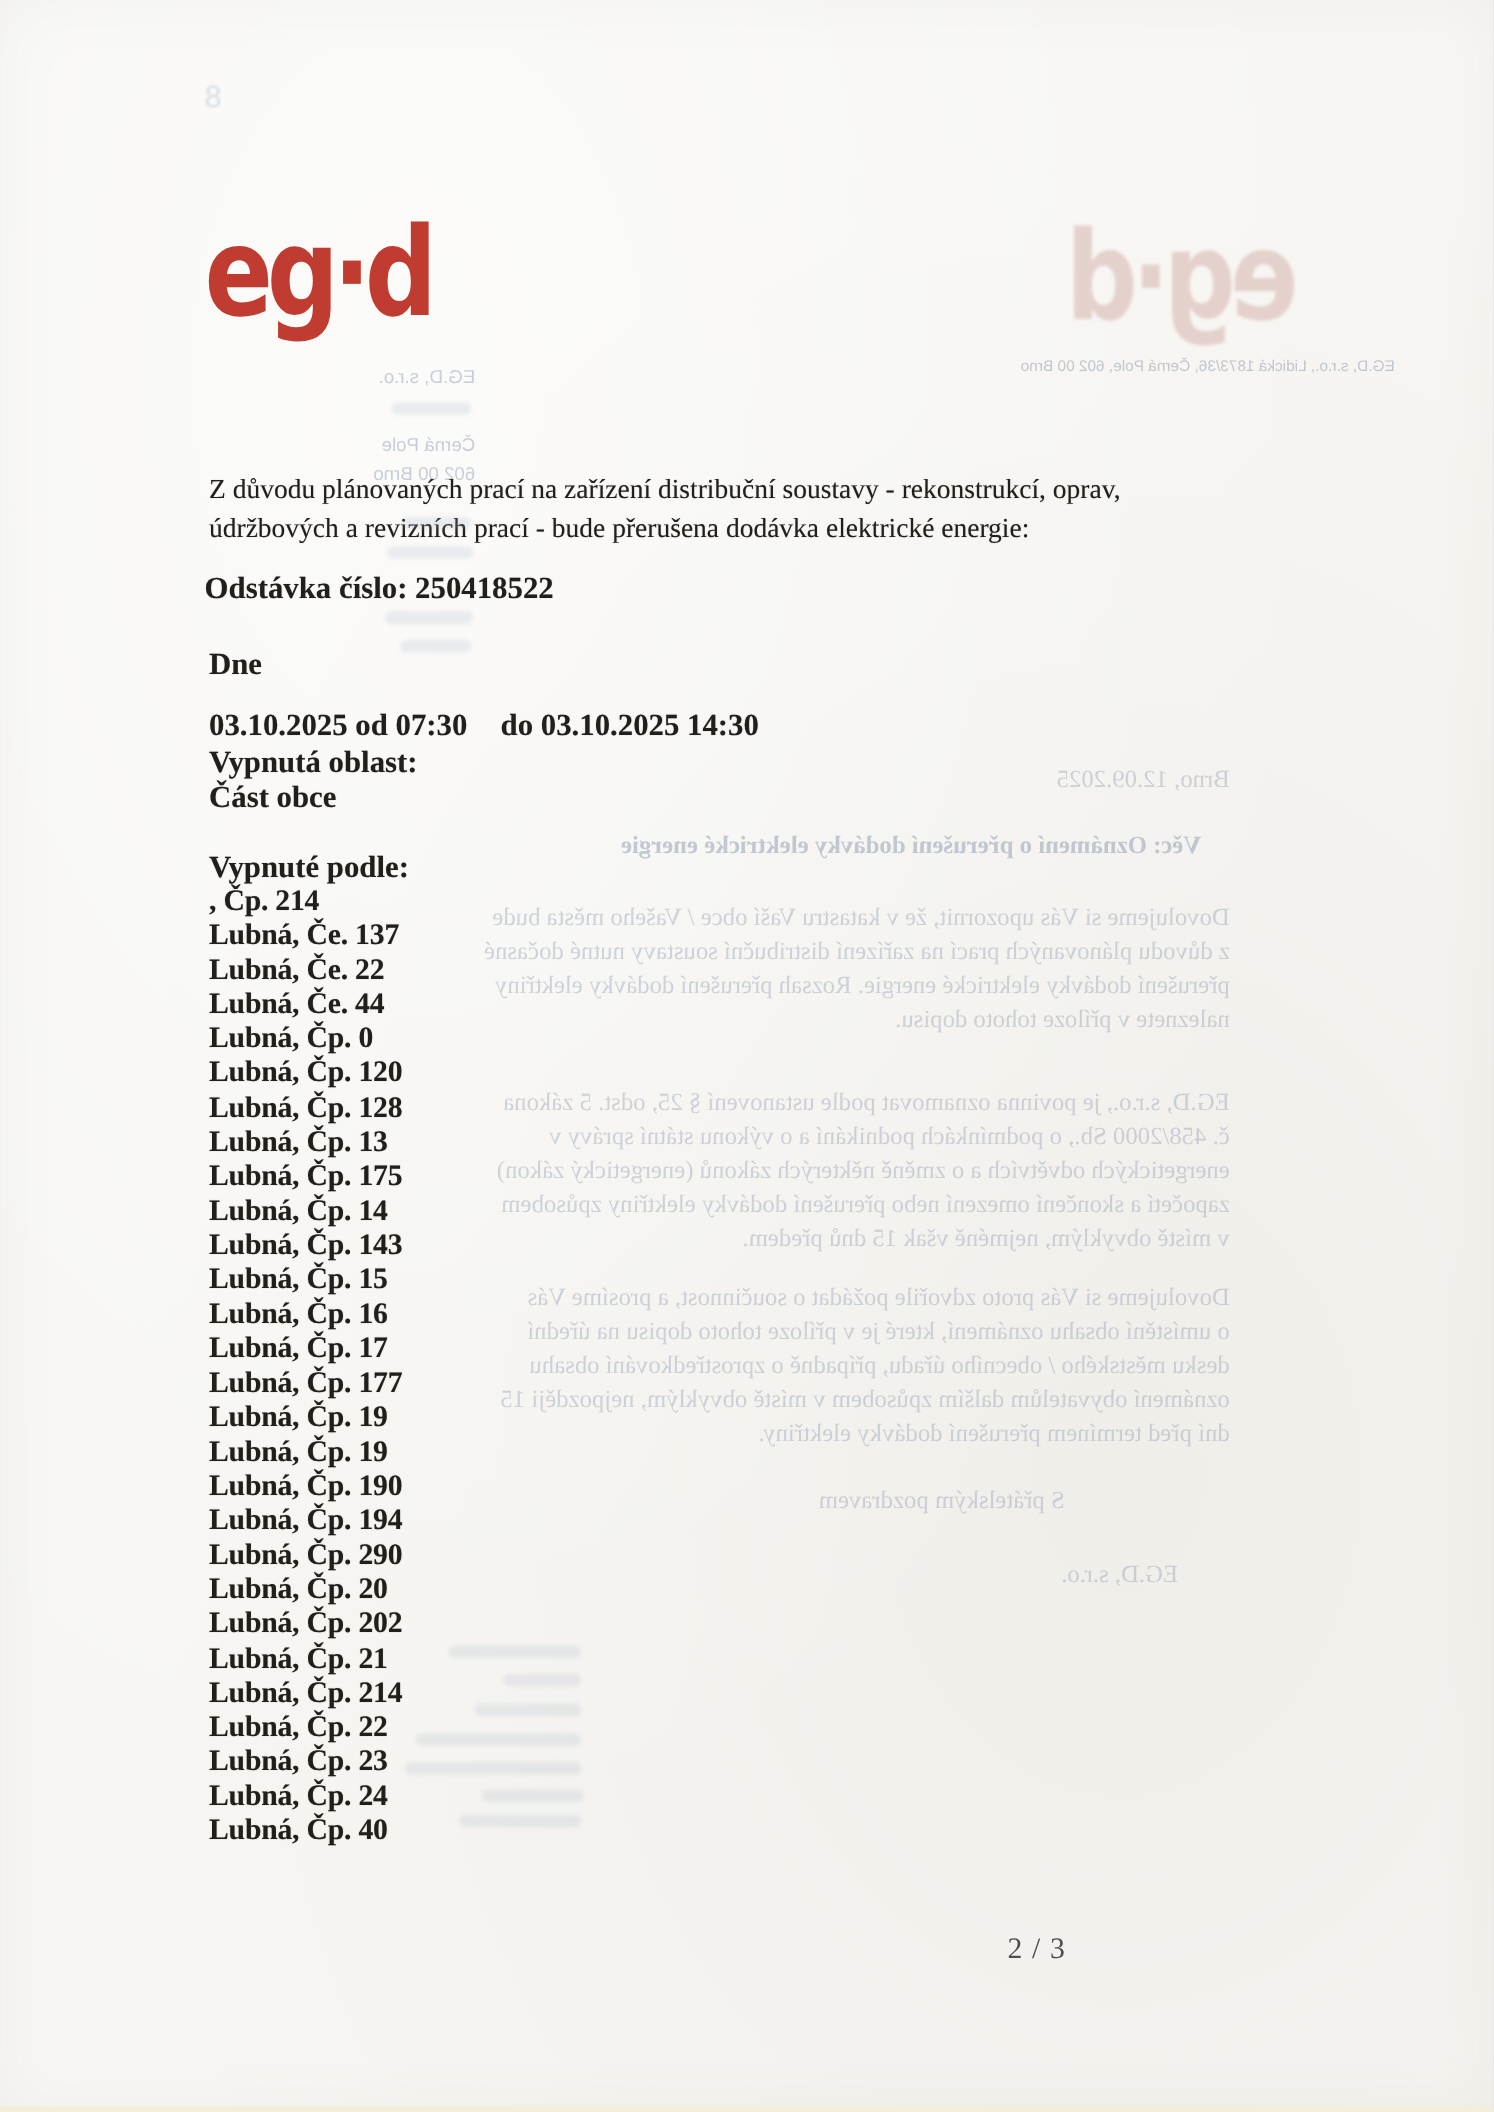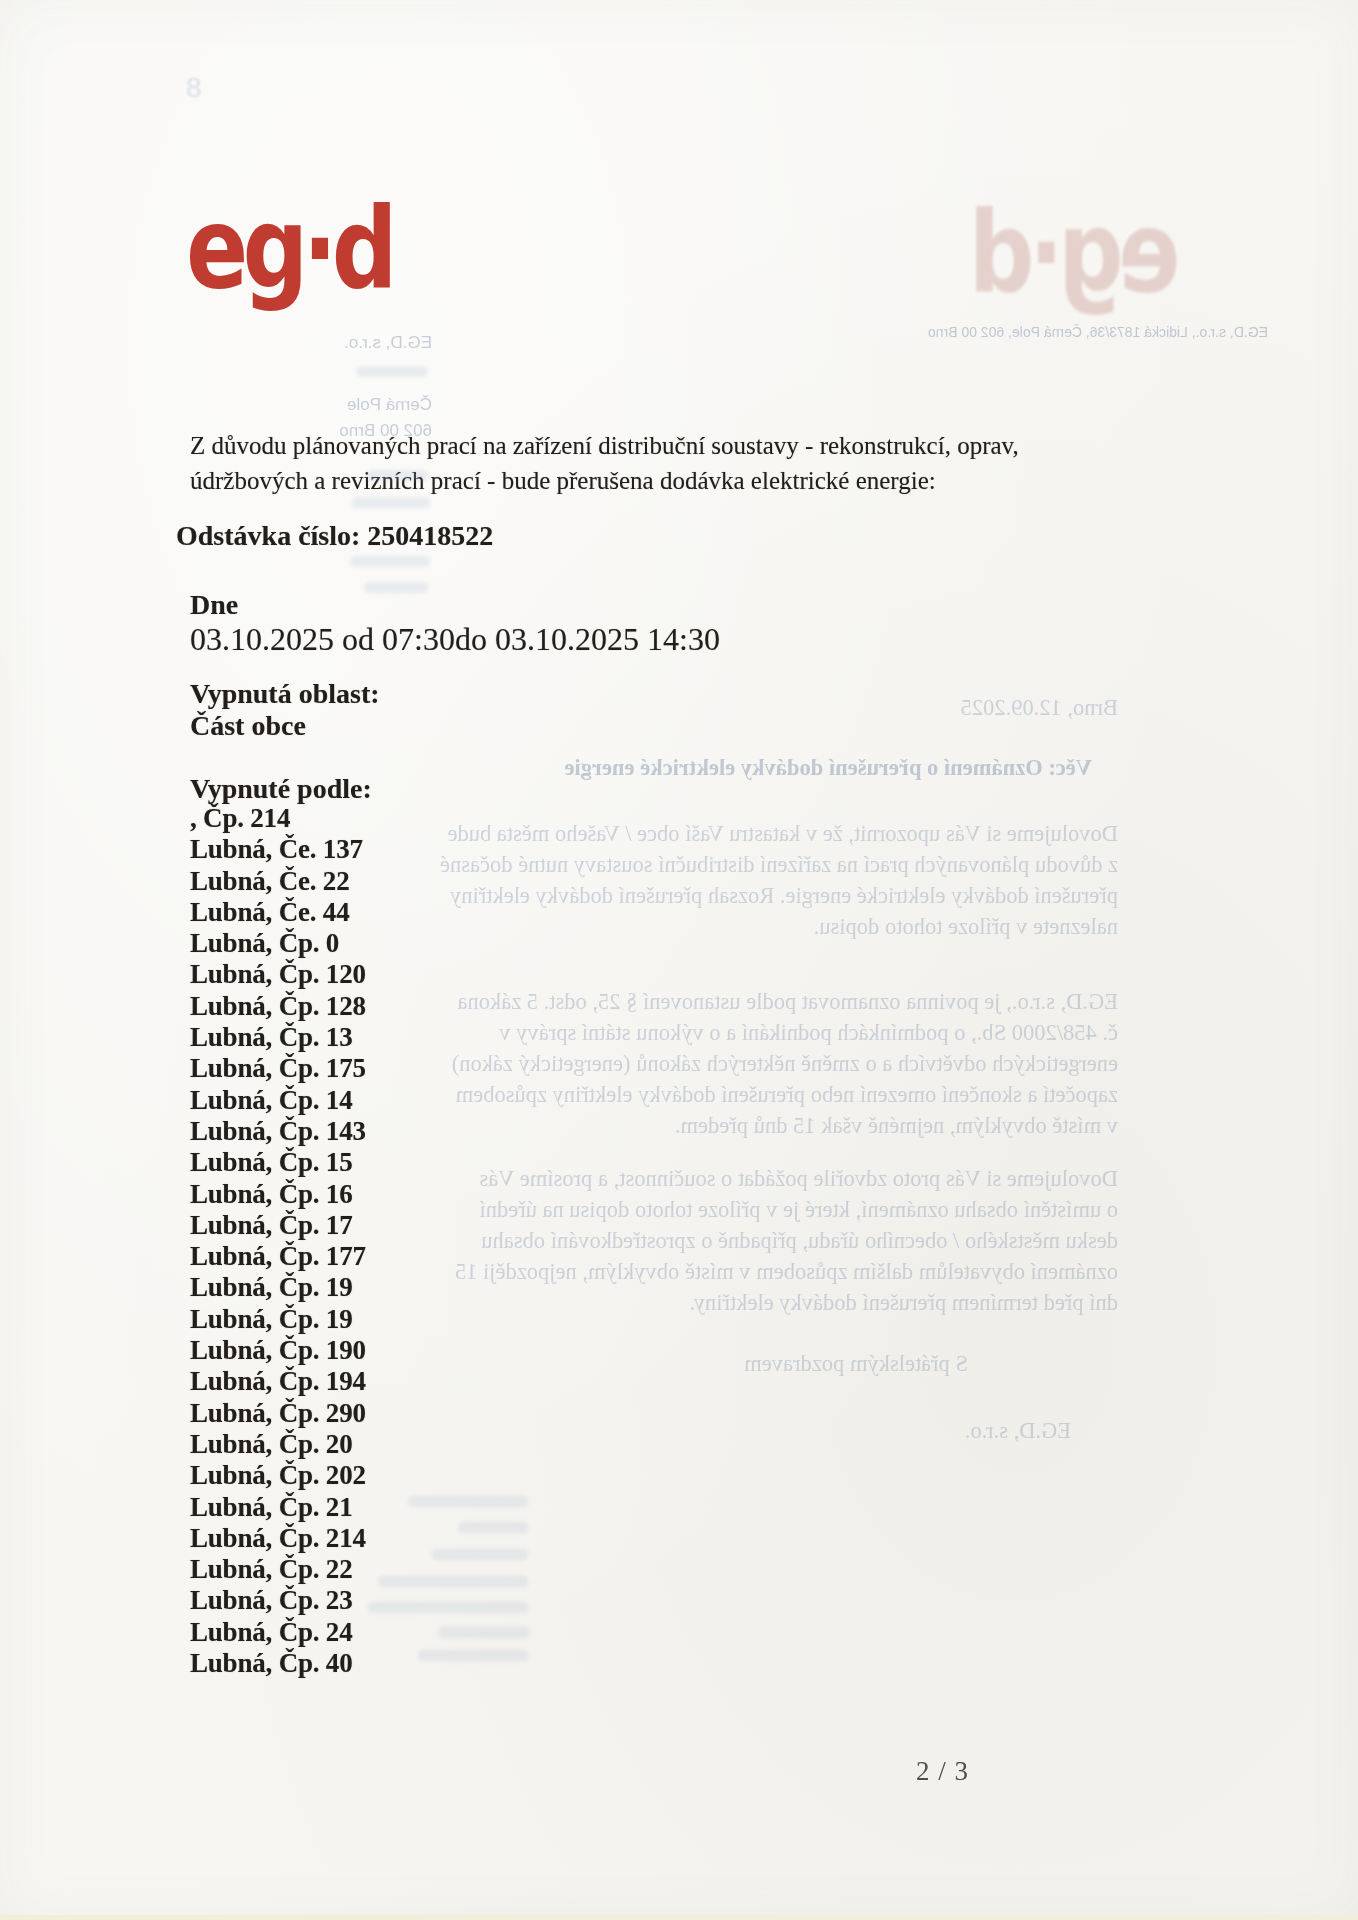--- a/index.html
+++ b/index.html
@@ -23,23 +23,23 @@
     font-size:112px; line-height:1; letter-spacing:-7px;
     color:#c13c30; transform:scaleX(0.82); transform-origin:left center;
   }
   .corner-mark {
     position:absolute; left:186px; top:72px; font-size:28px;
     font-family:"Liberation Sans", sans-serif;
     color:rgba(140,158,185,0.30); filter:blur(1px);
   }
   .title { position:absolute; left:190px; top:355px; font-size:35px; font-weight:bold; letter-spacing:0.2px; }
   .intro { position:absolute; left:190px; top:428px; font-size:25px; line-height:35px; }
-  .outage { position:absolute; left:176px; top:520px; font-size:28px; font-weight:bold; }
+  .outage { position:absolute; left:186px; top:520px; font-size:28px; font-weight:bold; }
   .dne    { position:absolute; left:190px; top:589px; font-size:28px; font-weight:bold; }
-  .daterow{ position:absolute; left:190px; top:621px; font-size:32px; font-weight:normal; width:700px; }
+  .daterow{ position:absolute; left:190px; top:644px; font-size:28px; font-weight:bold; width:700px; }
   .daterow .to { position:absolute; left:265px; top:0; }
   .area-label { position:absolute; left:190px; top:678px; font-size:28px; font-weight:bold; }
   .area-value { position:absolute; left:190px; top:710px; font-size:28px; font-weight:bold; }
   .addr-label { position:absolute; left:190px; top:773px; font-size:28px; font-weight:bold; }
   .addr-list  { position:absolute; left:190px; top:803px; font-size:27px; font-weight:bold;
                 line-height:31.3px; letter-spacing:-0.2px; }
   .page-num { position:absolute; left:916px; top:1756px; font-size:27px; color:#4f4e4c; letter-spacing:1px; }
 
   
   .mirror { transform:scaleX(-1); }

